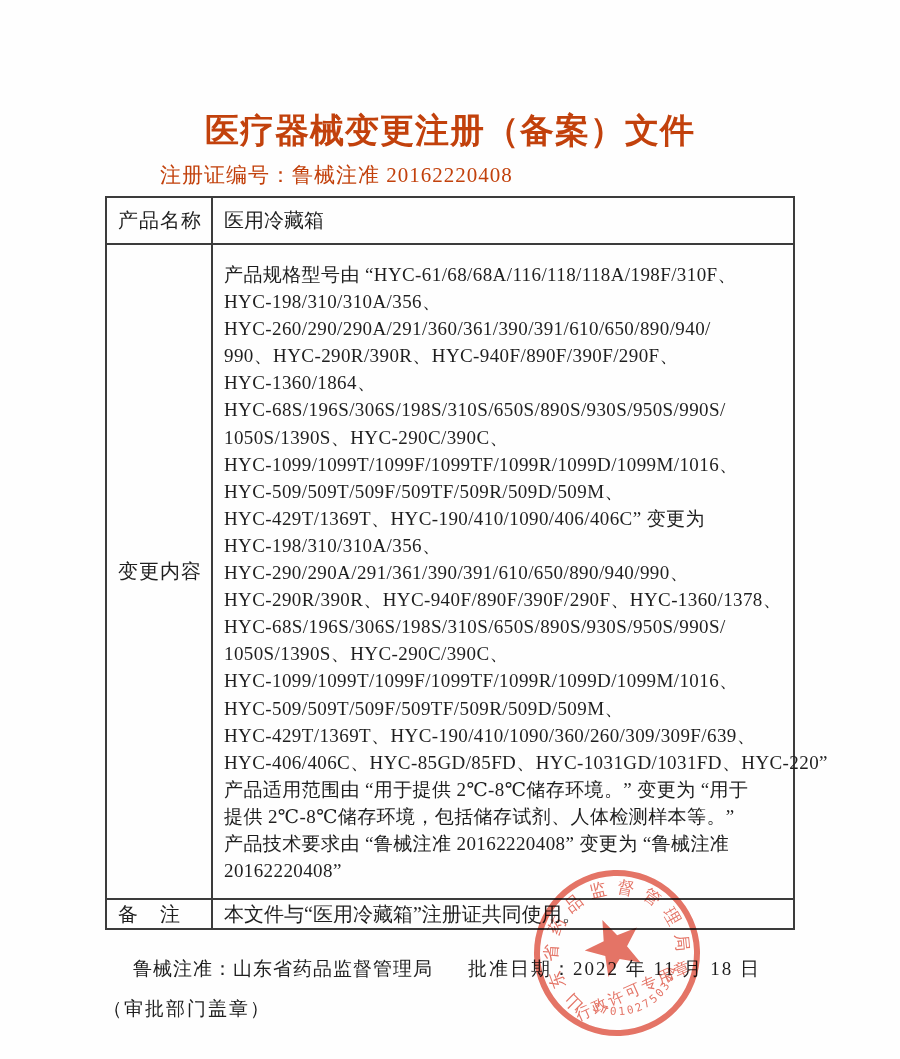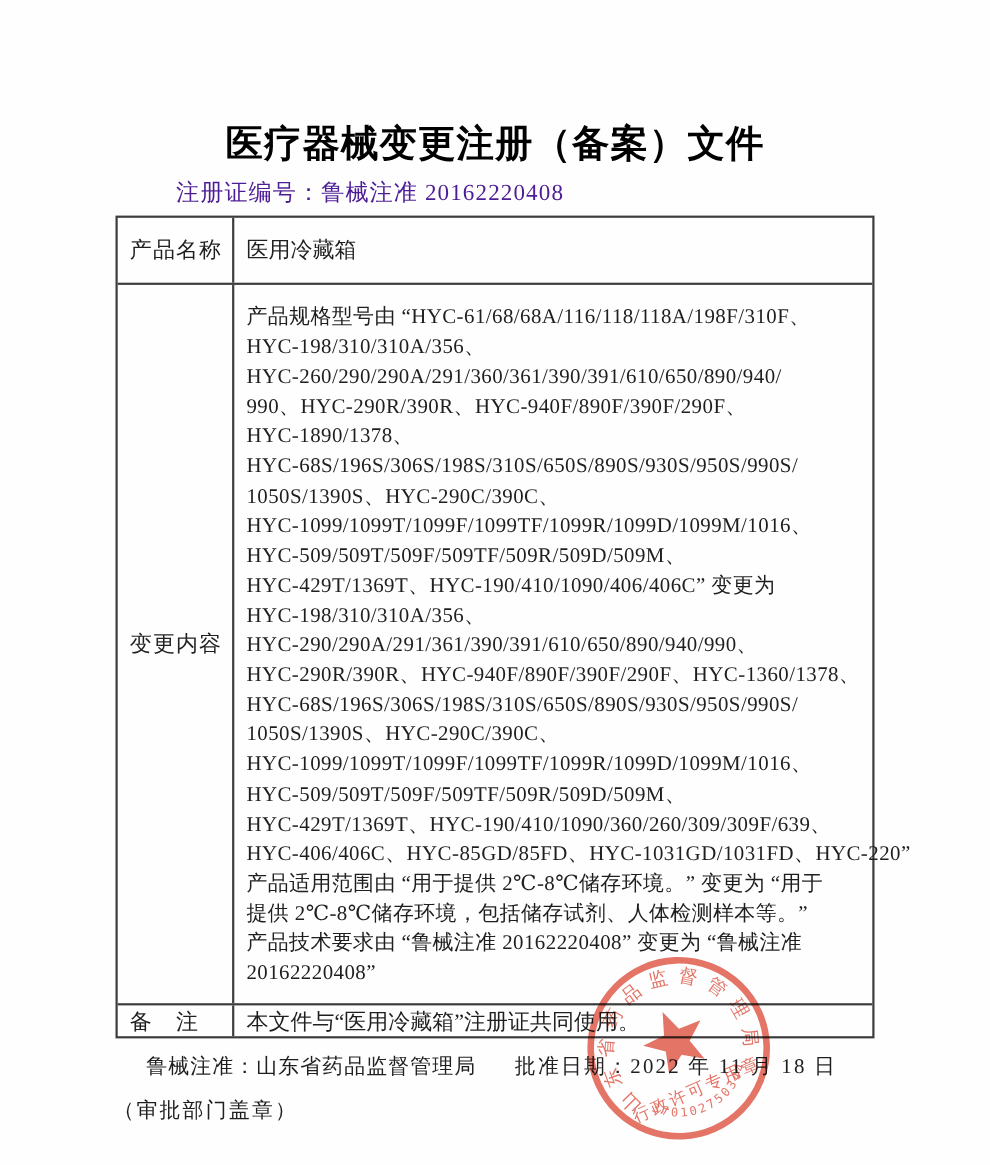--- a/index.html
+++ b/index.html
@@ -8,42 +8,42 @@
     font-family:"Liberation Serif","DejaVu Serif",serif;color:#222;overflow:hidden;
   }
   .title1{
     position:absolute;top:64px;left:0;width:900px;text-align:center;
     font-family:"Liberation Sans","DejaVu Sans",sans-serif;
     font-size:34px;font-weight:bold;color:#1d1d1d;letter-spacing:2px;
   }
   .title2{
     position:absolute;top:108px;left:0;width:900px;text-align:center;
     font-family:"Liberation Sans","DejaVu Sans",sans-serif;
-    font-size:34px;font-weight:bold;color:#000000;letter-spacing:1px;
+    font-size:34px;font-weight:bold;color:#c2410c;letter-spacing:1px;
   }
   .regline{
-    position:absolute;top:161px;left:160px;font-size:21px;color:#4c1d95;letter-spacing:1px;
+    position:absolute;top:161px;left:160px;font-size:21px;color:#c2410c;letter-spacing:1px;
   }
   .doc-table{
     position:absolute;left:105px;top:196px;width:690px;
     border:2px solid #3c3c3c;box-sizing:border-box;background:transparent;
   }
   .trow{display:flex;border-bottom:2px solid #3c3c3c;box-sizing:border-box;}
   .trow:last-child{border-bottom:none;}
   .label-cell{
     width:106px;min-width:106px;border-right:2px solid #3c3c3c;box-sizing:border-box;
     display:flex;align-items:center;padding-left:11px;
     font-size:20px;color:#1f1f1f;letter-spacing:1px;
   }
   .content-cell{
     flex:1;box-sizing:border-box;padding:0 0 0 11px;
     display:flex;flex-direction:column;justify-content:center;
     font-size:20px;color:#1f1f1f;
   }
-  .row-name{height:61px;}
+  .row-name{height:47px;}
   .row-change{height:655px;}
   .row-note{height:28px;}
   .row-change .content-cell{justify-content:flex-start;padding-top:4px;margin-top:12px;}
   .line{
     white-space:pre;font-size:19px;line-height:27.1px;color:#1e1e1e;
     font-family:"Liberation Serif","DejaVu Serif",serif;letter-spacing:0.4px;
   }
   .footer-row{position:absolute;top:956px;left:0;width:900px;font-size:19px;color:#1f1f1f;}
   .dept{position:absolute;left:133px;top:0;letter-spacing:1px;}
   .adate{position:absolute;left:468px;top:0;letter-spacing:2px;}
@@ -69,21 +69,21 @@
       <div class="label-cell">产品名称</div>
       <div class="content-cell">医用冷藏箱</div>
     </div>
     <div class="trow row-change">
       <div class="label-cell">变更内容</div>
       <div class="content-cell">
           <div class="line">产品规格型号由 “HYC-61/68/68A/116/118/118A/198F/310F、</div>
           <div class="line">HYC-198/310/310A/356、</div>
           <div class="line">HYC-260/290/290A/291/360/361/390/391/610/650/890/940/</div>
           <div class="line">990、HYC-290R/390R、HYC-940F/890F/390F/290F、</div>
-          <div class="line">HYC-1890/1378、</div>
+          <div class="line">HYC-1360/1864、</div>
           <div class="line">HYC-68S/196S/306S/198S/310S/650S/890S/930S/950S/990S/</div>
           <div class="line">1050S/1390S、HYC-290C/390C、</div>
           <div class="line">HYC-1099/1099T/1099F/1099TF/1099R/1099D/1099M/1016、</div>
           <div class="line">HYC-509/509T/509F/509TF/509R/509D/509M、</div>
           <div class="line">HYC-429T/1369T、HYC-190/410/1090/406/406C” 变更为</div>
           <div class="line">HYC-198/310/310A/356、</div>
           <div class="line">HYC-290/290A/291/361/390/391/610/650/890/940/990、</div>
           <div class="line">HYC-290R/390R、HYC-940F/890F/390F/290F、HYC-1360/1378、</div>
           <div class="line">HYC-68S/196S/306S/198S/310S/650S/890S/930S/950S/990S/</div>
           <div class="line">1050S/1390S、HYC-290C/390C、</div>

